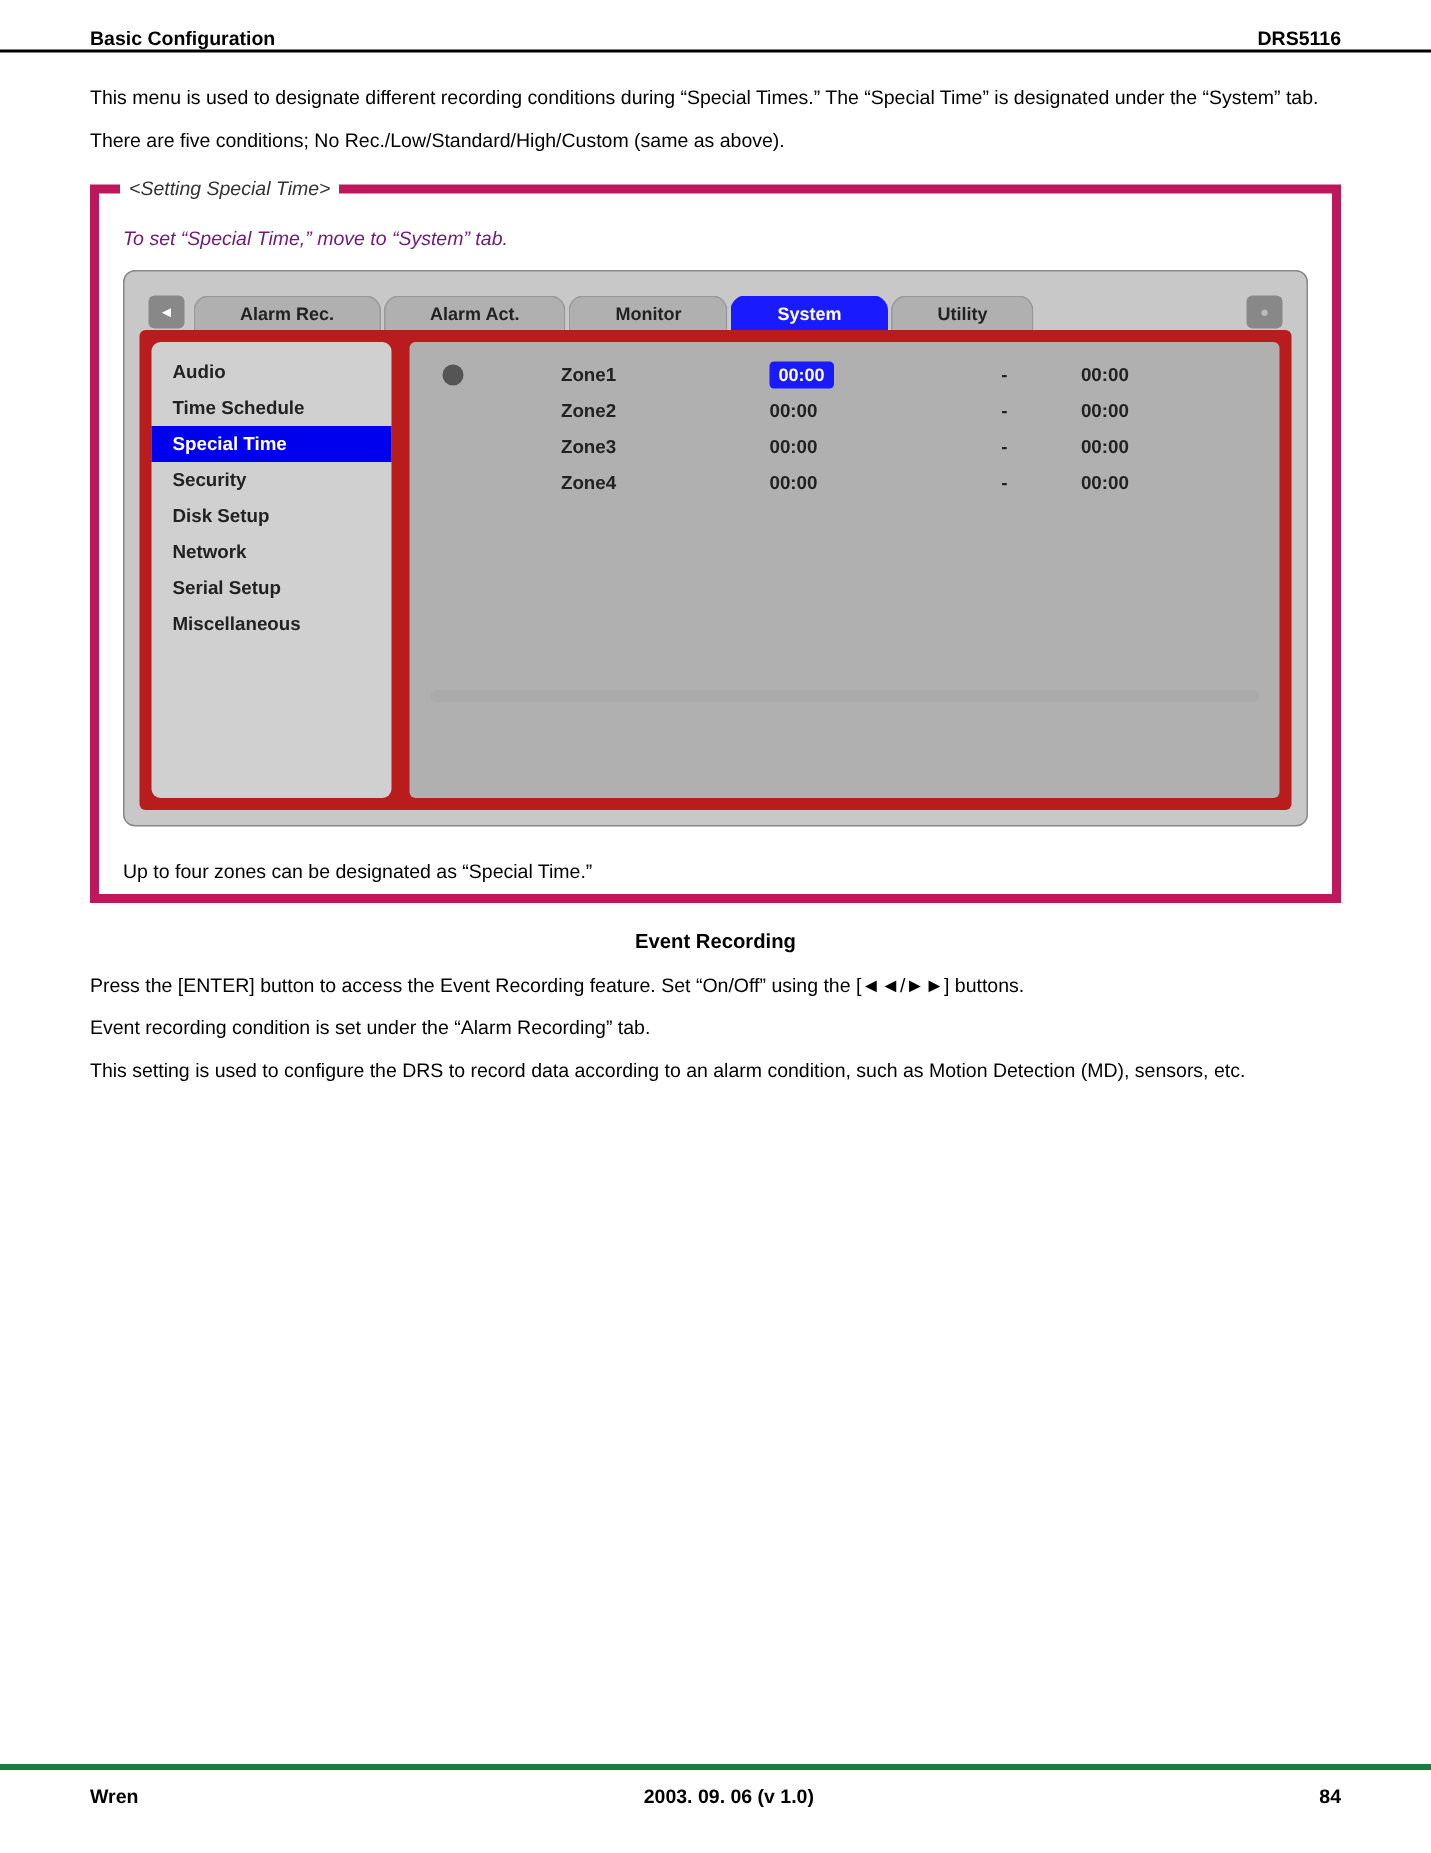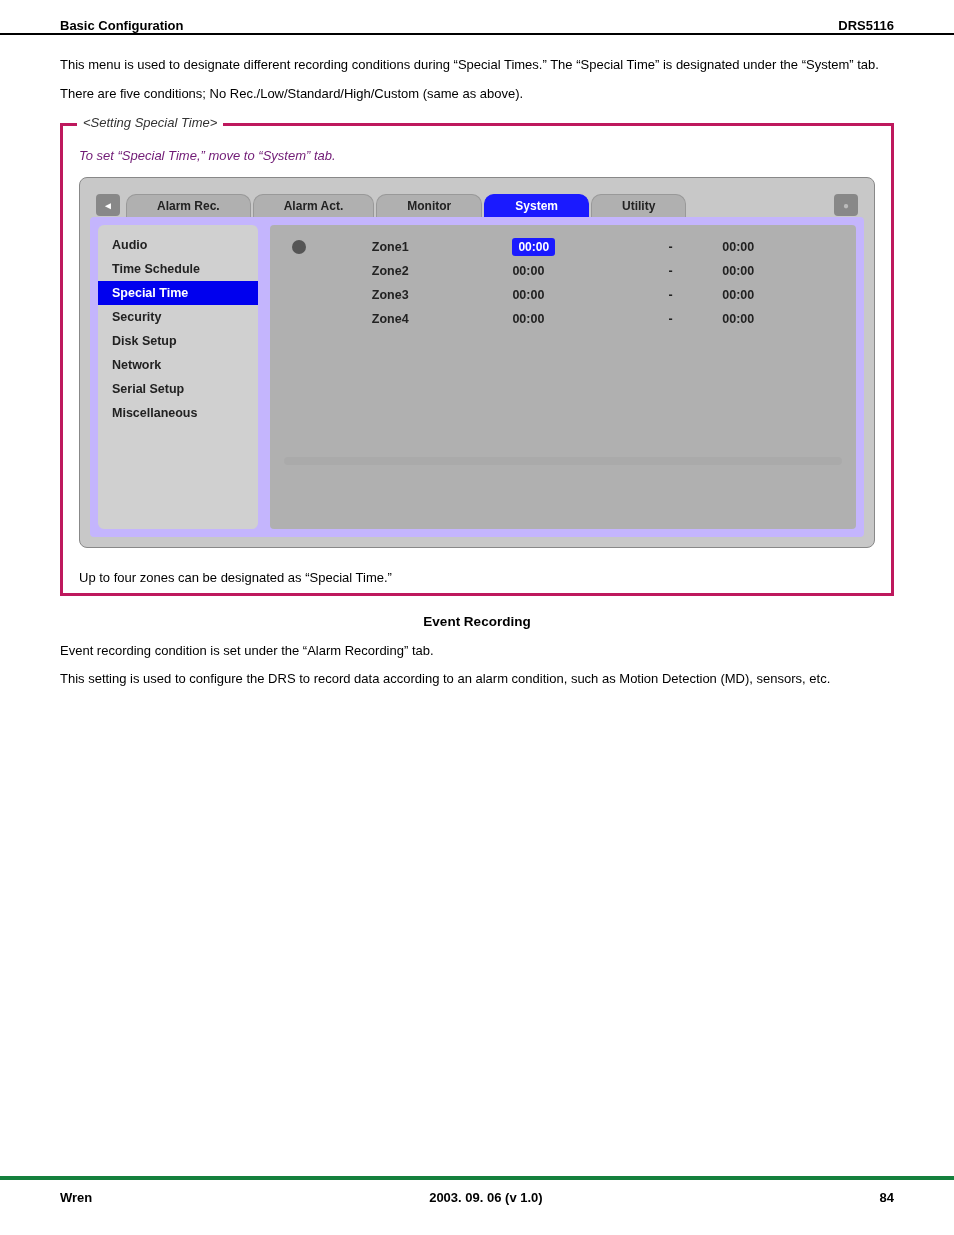--- a/index.html
+++ b/index.html
@@ -41,21 +41,21 @@
 
     
     .body-text {
       font-size: 13px;
       line-height: 1.6;
       margin-bottom: 8px;
     }
 
     
     .setting-box {
-      border: 3px solid #be185d;
+      border: 6px solid #be185d;
       margin: 18px 0 18px 0;
       padding: 0;
       position: relative;
     }
 
     .setting-box-title {
       position: absolute;
       top: -11px;
       left: 14px;
       background: #fff;
@@ -146,21 +146,21 @@
     }
 
     .tab-right-btn::before {
       content: '●';
       font-size: 10px;
       color: #bbb;
     }
 
     
     .dvr-panel {
-      background: #c4b5fd;
+      background: #b91c1c;
       border-radius: 4px;
       display: flex;
       min-height: 320px;
       padding: 8px;
       gap: 12px;
     }
 
     
     .dvr-menu {
       background: #d0d0d0;
@@ -334,20 +334,21 @@
       </div>
     </div>
 
     <div class="setting-box-footer">
       <span>Up to four zones can be designated as “Special Time.”</span>
     </div>
   </div>
 
   <div class="section-title">Event Recording</div>
 
+  <p class="body-text">Press the [ENTER] button to access the Event Recording feature.   Set “On/Off” using the [◄◄/►►] buttons.</p>
   <p class="body-text">Event recording condition is set under the “Alarm Recording” tab.</p>
   <p class="body-text">This setting is used to configure the DRS to record data according to an alarm condition, such as Motion Detection (MD), sensors, etc.</p>
 
 </div>
 
 <div class="page-footer">
   <span>Wren</span>
   <span>2003. 09. 06 (v 1.0)</span>
   <span>84</span>
 </div>

